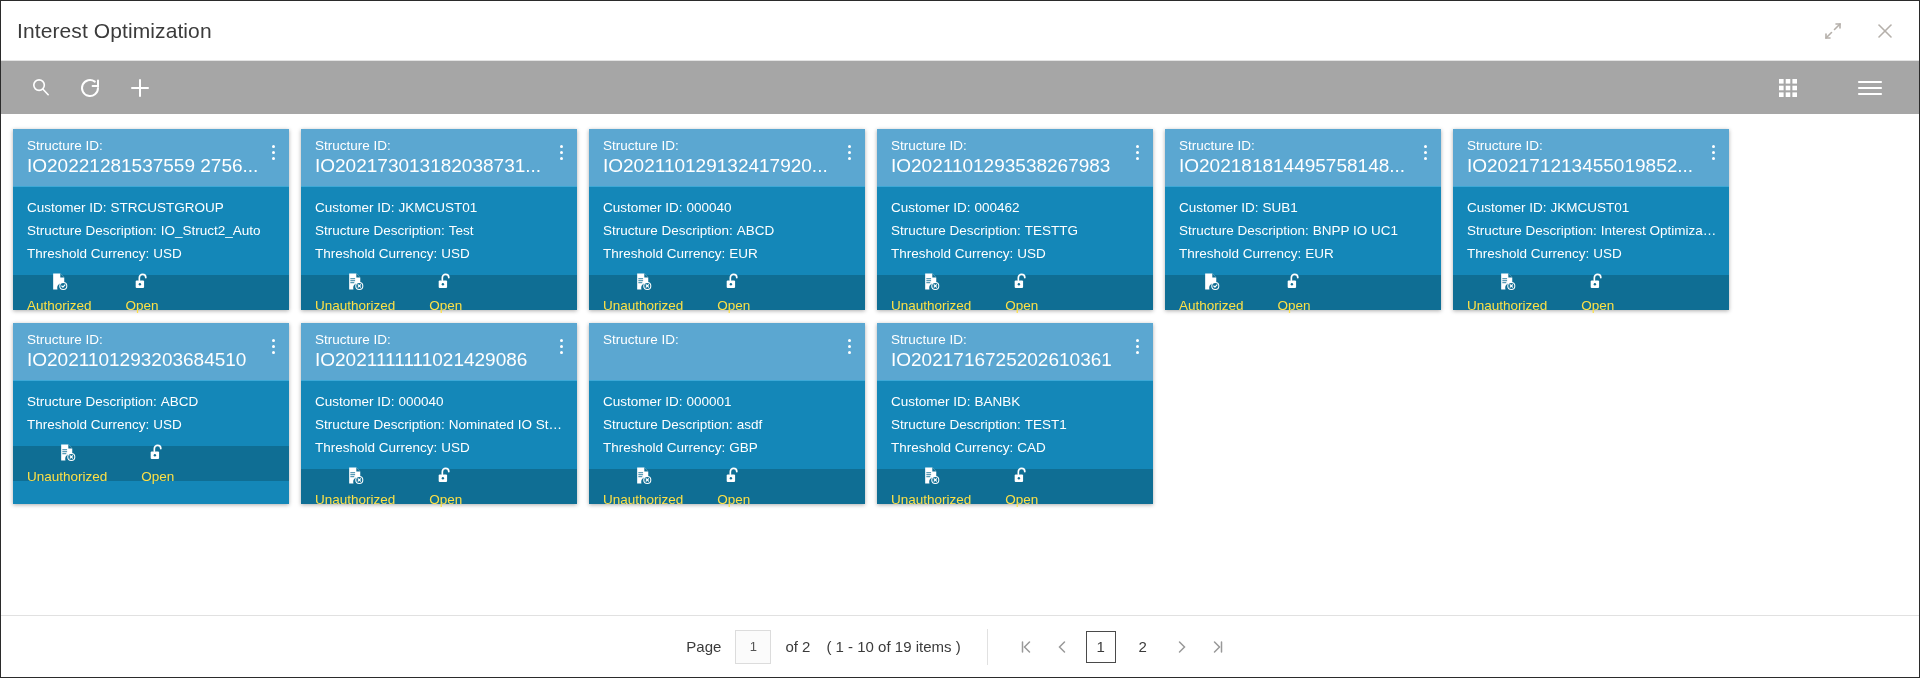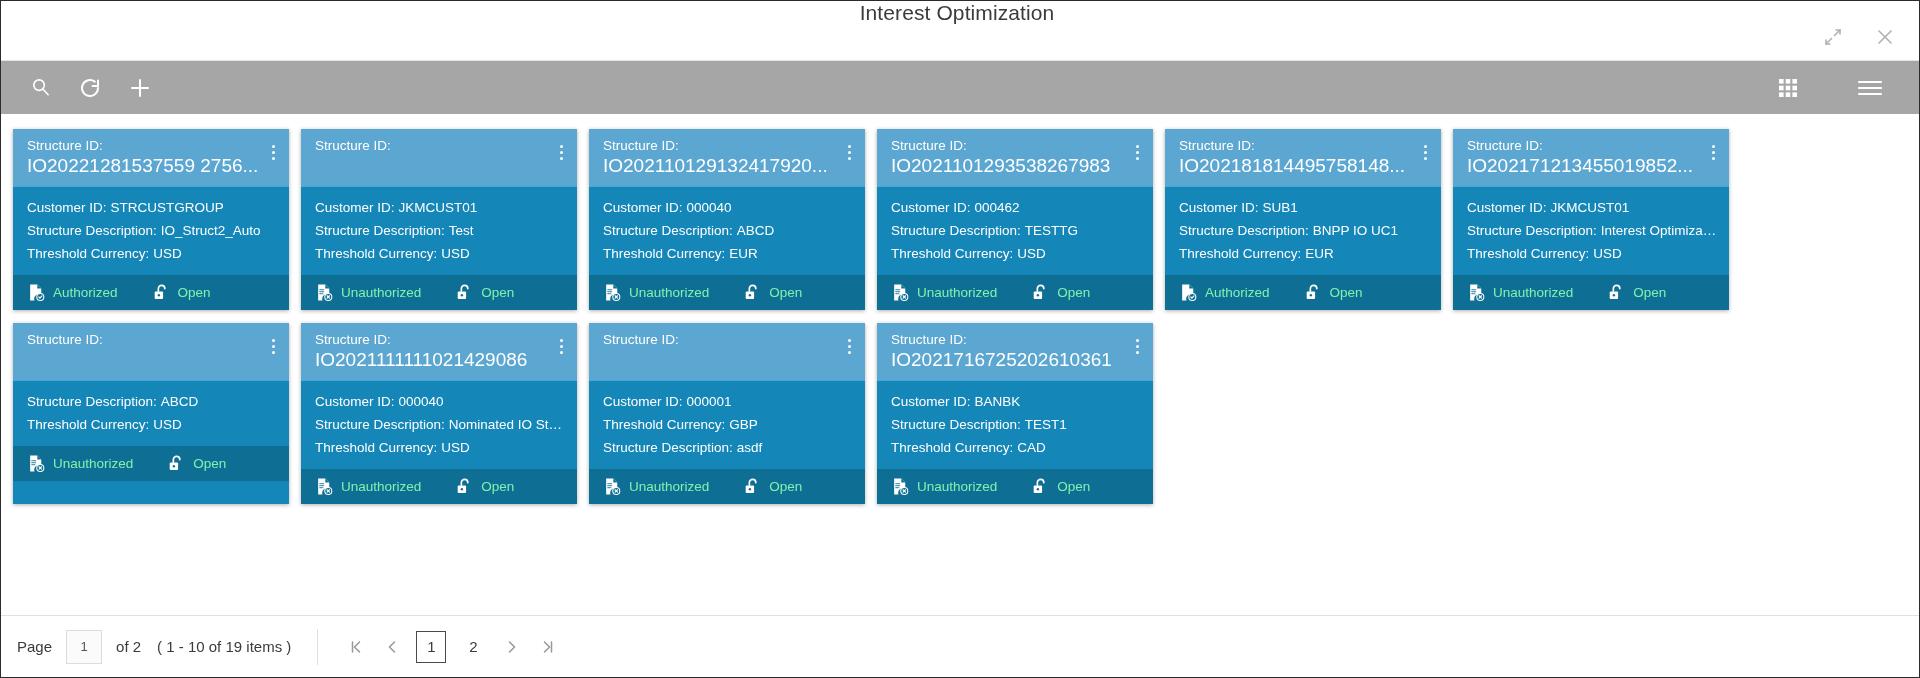--- a/index.html
+++ b/index.html
@@ -17,21 +17,20 @@
     background: #ffffff;
   }
 
   
   .titlebar {
     height: 60px; min-height: 60px;
     background: #ffffff;
     display: flex; align-items: center;
     padding: 0 22px 0 16px;
     border-bottom: 1px solid #e3e3e3;
-    flex-direction: column;
   }
   .title-text {
     font-size: 21px; color: #3b3b3b; letter-spacing: .1px;
   }
   .titlebar-actions {
     margin-left: auto; display: flex; align-items: center; gap: 28px;
   }
   .win-icon {
     width: 24px; height: 24px; cursor: pointer;
     display: flex; align-items: center; justify-content: center;
@@ -106,32 +105,33 @@
   .card-row .rv { margin-left: 4px; }
   .card-foot {
     background: #0f6e94;
     height: 35px;
     display: flex; align-items: center;
     padding: 0 14px;
     gap: 10px;
   }
   .foot-item {
     display: flex; align-items: center; gap: 7px;
-    font-size: 13.5px; color: #86efac;
+    font-size: 13.5px; color: #fde047; flex-direction: column;
   }
   .foot-item.second { margin-left: 24px; }
   .foot-ico { width: 19px; height: 19px; display: block; color: #ffffff; }
 
   
   .pager {
     height: 62px; min-height: 62px;
     border-top: 1px solid #e1e1e1;
     display: flex; align-items: center;
     padding: 16px 16px;
     background: #ffffff;
+    justify-content: center;
   }
   .pg-label { font-size: 15px; color: #3b3b3b; margin-right: 14px; }
   .pg-input {
     width: 36px; height: 34px;
     border: 1px solid #dcdcdc; background: #fbfbfb;
     text-align: center; font-size: 13px; color: #555;
     font-family: "Liberation Sans", sans-serif;
   }
   .pg-of { font-size: 15px; color: #3b3b3b; margin-left: 14px; }
   .pg-items { font-size: 15px; color: #3b3b3b; margin-left: 16px; }
@@ -257,20 +257,21 @@
                   <circle cx="8.7" cy="15.4" r="1.5" fill="#0f6e94"></circle>
                 </svg>
               </span>
               <span>Open</span>
             </div>
           </div>
         </div>
         <div class="card">
           <div class="card-head">
             <div class="card-head-label">Structure ID:</div>
+            <div class="card-head-value">IO202173013182038731...</div>
             <div class="kebab">
               <i></i>
               <i></i>
               <i></i>
             </div>
           </div>
           <div class="card-body">
             <div class="card-row"><span>Customer ID:</span><span class="rv">JKMCUST01</span></div>
             <div class="card-row"><span>Structure Description:</span><span class="rv">Test</span></div>
             <div class="card-row"><span>Threshold Currency:</span><span class="rv">USD</span></div>
@@ -460,20 +461,21 @@
                   <circle cx="8.7" cy="15.4" r="1.5" fill="#0f6e94"></circle>
                 </svg>
               </span>
               <span>Open</span>
             </div>
           </div>
         </div>
         <div class="card">
           <div class="card-head">
             <div class="card-head-label">Structure ID:</div>
+            <div class="card-head-value">IO2021101293203684510</div>
             <div class="kebab">
               <i></i>
               <i></i>
               <i></i>
             </div>
           </div>
           <div class="card-body">
             <div class="card-row"><span>Structure Description:</span><span class="rv">ABCD</span></div>
             <div class="card-row"><span>Threshold Currency:</span><span class="rv">USD</span></div>
           </div>
@@ -548,22 +550,22 @@
           <div class="card-head">
             <div class="card-head-label">Structure ID:</div>
             <div class="kebab">
               <i></i>
               <i></i>
               <i></i>
             </div>
           </div>
           <div class="card-body">
             <div class="card-row"><span>Customer ID:</span><span class="rv">000001</span></div>
+            <div class="card-row"><span>Structure Description:</span><span class="rv">asdf</span></div>
             <div class="card-row"><span>Threshold Currency:</span><span class="rv">GBP</span></div>
-            <div class="card-row"><span>Structure Description:</span><span class="rv">asdf</span></div>
           </div>
           <div class="card-foot">
             <div class="foot-item">
               <span class="auth-ico-slot">
                 <svg class="foot-ico" viewBox="0 0 24 24" fill="currentColor">
                   <path d="M4 2 h9 l5 5 v7.6 a6.2 6.2 0 0 0 -8.6 7.4 H4 Z" fill="#ffffff"></path>
                   <path d="M13 2 l5 5 h-5 Z" fill="#0f6e94"></path>
                   <path d="M6 8.5 h5 M6 11 h5 M6 13.5 h4" stroke="#0f6e94" stroke-width="1.1" stroke-linecap="round"></path>
                   <circle cx="16.8" cy="17.6" r="5.1" fill="#ffffff"></circle>
                   <circle cx="16.8" cy="17.6" r="3.8" fill="#0f6e94"></circle>

